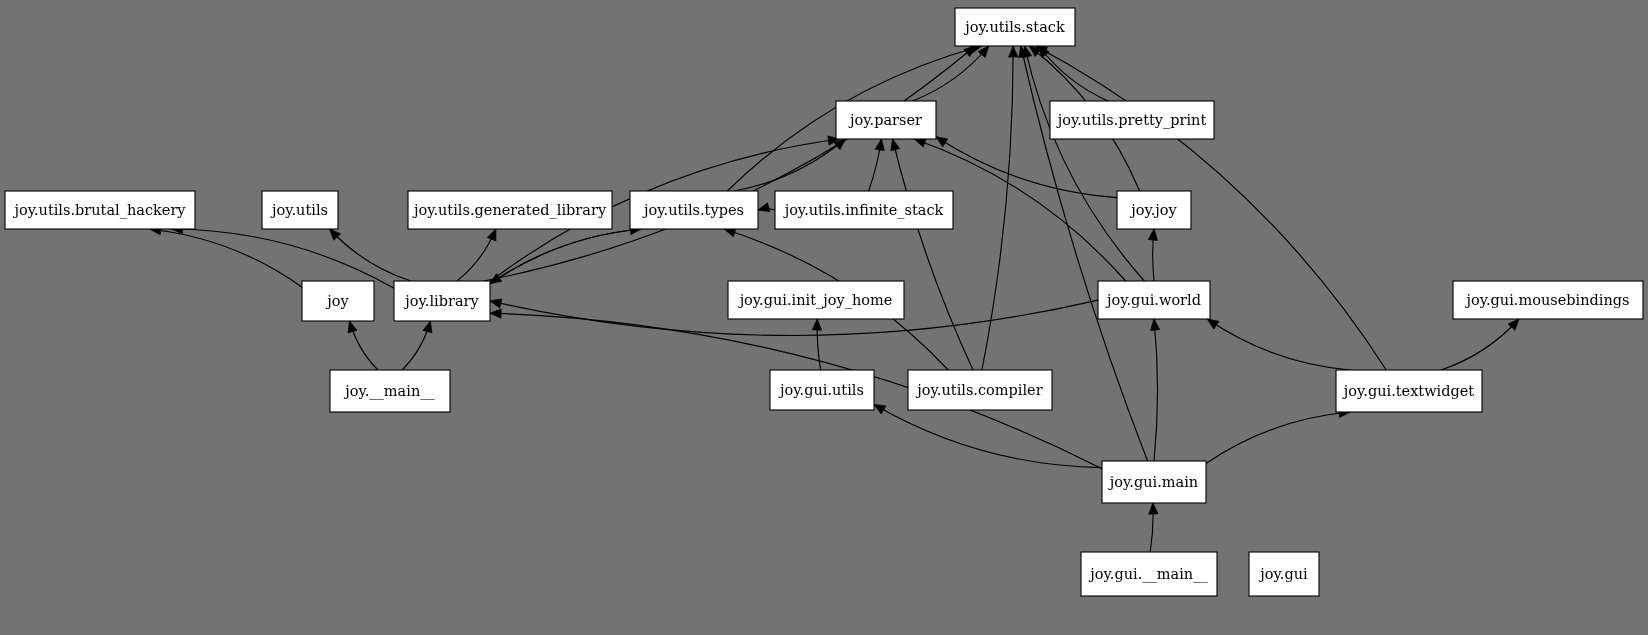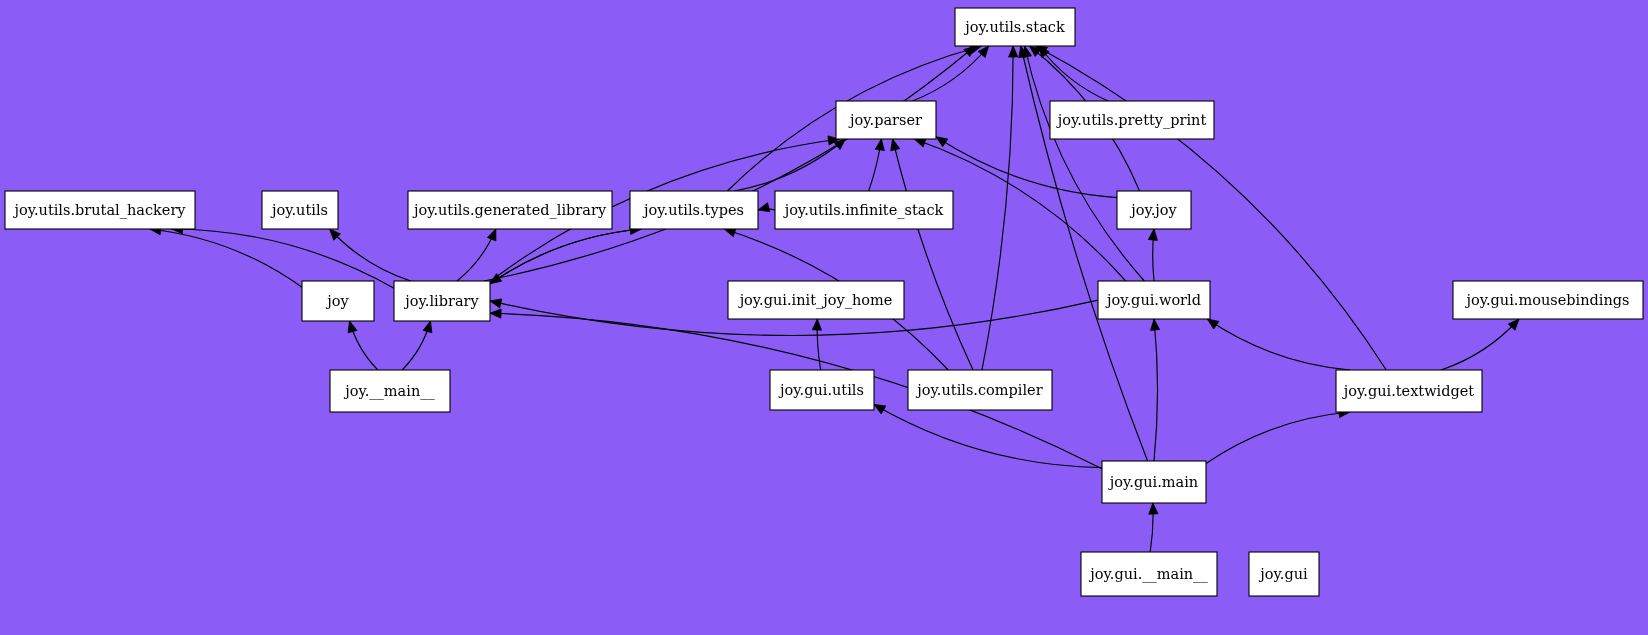--- a/index.html
+++ b/index.html
@@ -4,21 +4,21 @@
 <style>
   html, body {
     margin: 0;
     padding: 0;
     background: #ffffff;
   }
   #canvas {
     position: relative;
     width: 1648px;
     height: 635px;
-    background: #8b5cf6;
+    background: #737373;
     overflow: hidden;
   }
   svg#graph {
     position: absolute;
     left: 0;
     top: 0;
     width: 1648px;
     height: 635px;
   }
   .node-rect {

